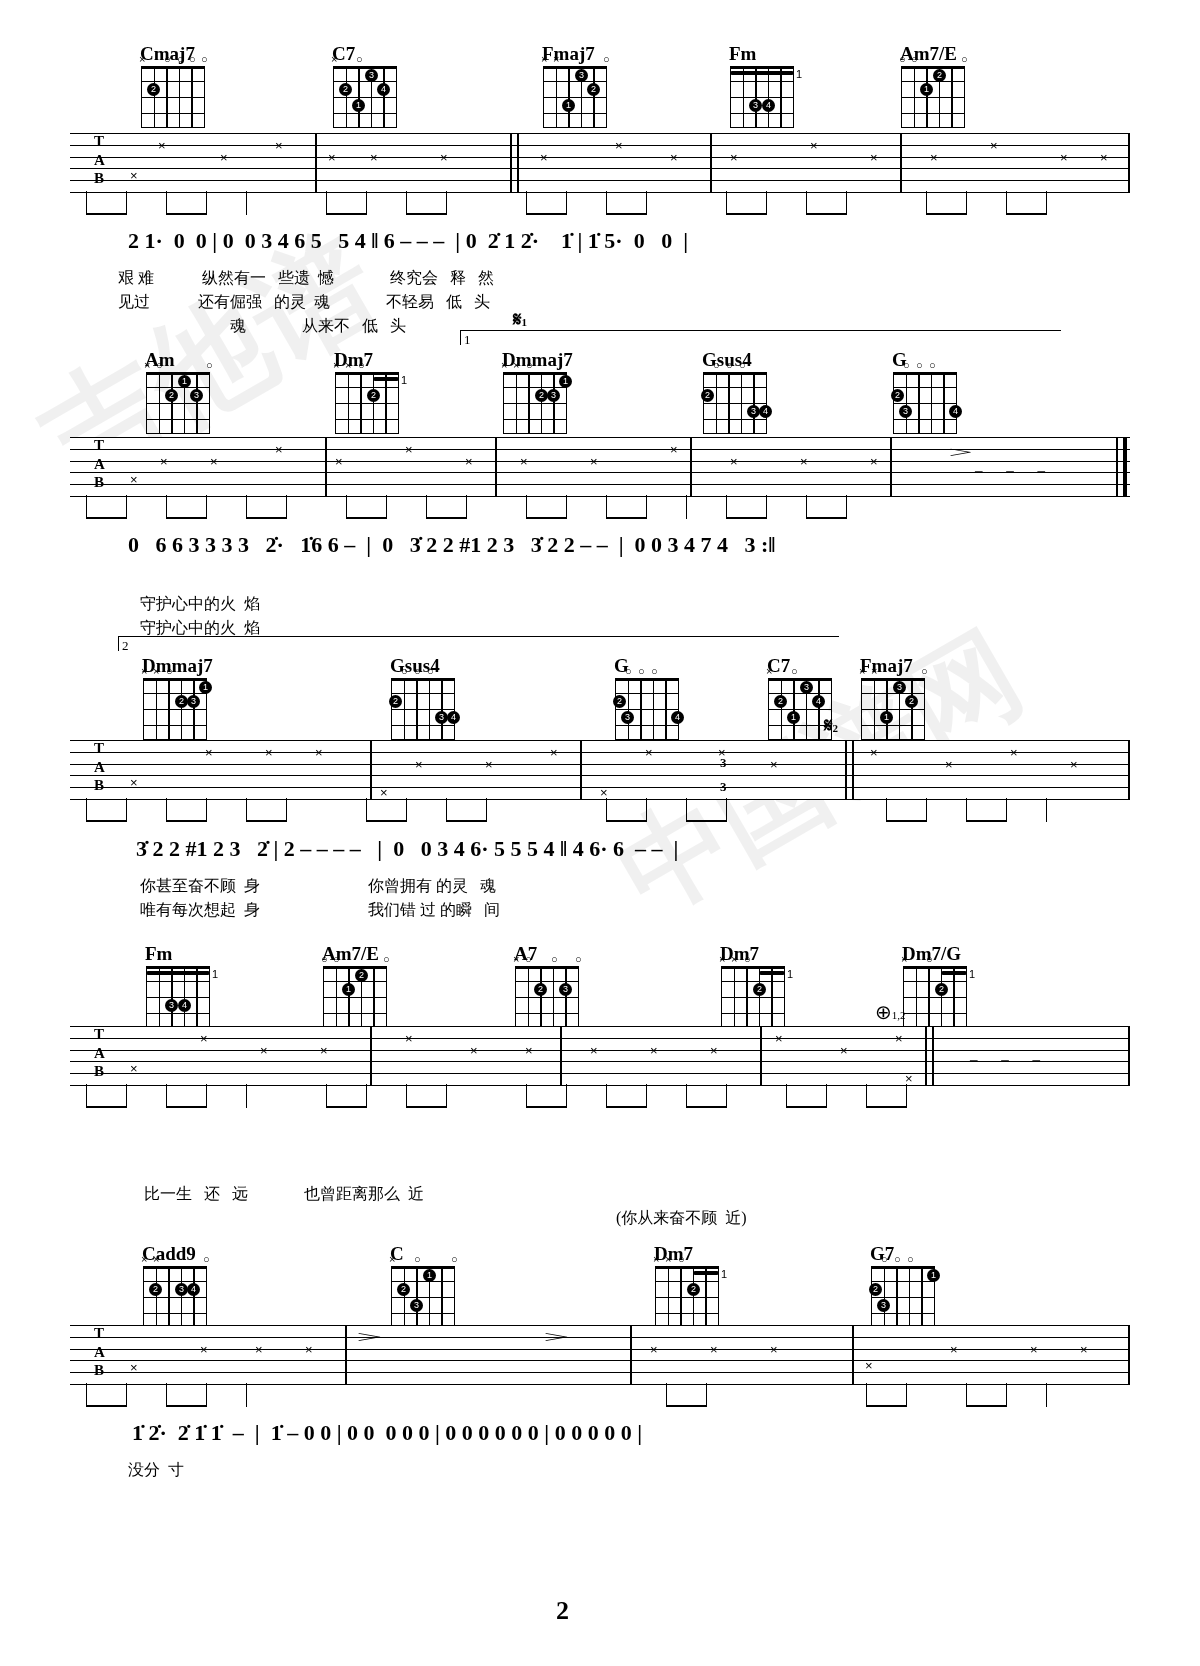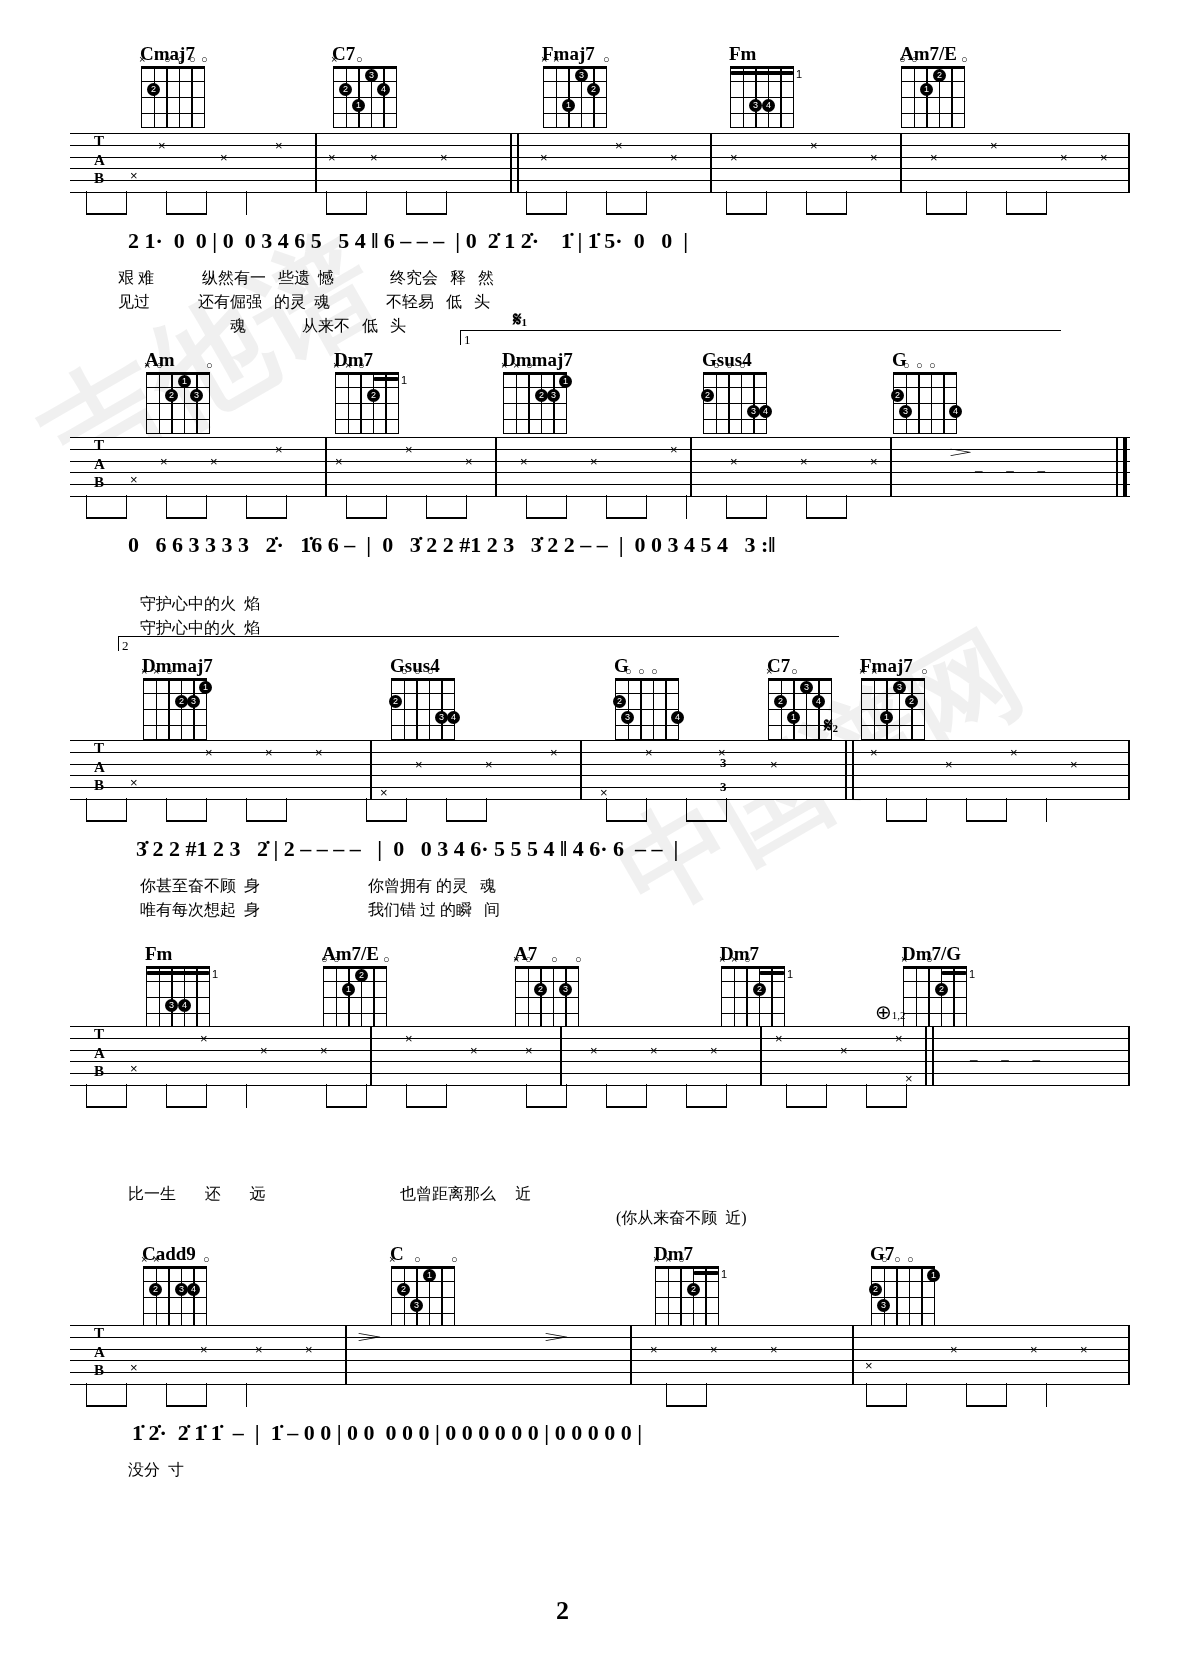--- a/index.html
+++ b/index.html
@@ -407,21 +407,21 @@
     <div class="beam" style="left:6px;top:22px;width:40px;"></div>
       <div class="beam" style="left:86px;top:22px;width:40px;"></div>
       <div class="beam" style="left:166px;top:22px;width:40px;"></div>
     <div class="beam" style="left:266px;top:22px;width:40px;"></div>
       <div class="beam" style="left:346px;top:22px;width:40px;"></div>
     <div class="beam" style="left:446px;top:22px;width:40px;"></div>
       <div class="beam" style="left:526px;top:22px;width:40px;"></div>
     <div class="beam" style="left:646px;top:22px;width:40px;"></div>
       <div class="beam" style="left:726px;top:22px;width:40px;"></div>
   </div>
-  <div class="notes" style="left:128px;top:532px;">0   6 6 3 3 3 3   2̇·   1̇6 6 –  |  0   3̇ 2 2 #1 2 3   3̇ 2 2 – –  |  0 0 3 4 5 4   3 :‖</div>
+  <div class="notes" style="left:128px;top:532px;">0   6 6 3 3 3 3   2̇·   1̇6 6 –  |  0   3̇ 2 2 #1 2 3   3̇ 2 2 – –  |  0 0 3 4 7 4   3 :‖</div>
   <div class="lyr" style="left:140px;top:594px;">守护心中的火  焰</div>
   <div class="lyr" style="left:140px;top:618px;">守护心中的火  焰</div>
 
   <div class="bracket" style="left:118px;top:636px;width:720px;height:14px;"></div>
   <div class="repeatlbl" style="left:122px;top:638px;">2</div>
 
   <div class="chord" style="left:140px;top:656px;">
     <div class="cname">Dmmaj7</div>
     <div class="grid">
       <div class="nut"></div>
@@ -770,21 +770,21 @@
     <div class="beam" style="left:6px;top:22px;width:40px;"></div>
       <div class="beam" style="left:86px;top:22px;width:40px;"></div>
     <div class="beam" style="left:246px;top:22px;width:40px;"></div>
       <div class="beam" style="left:326px;top:22px;width:40px;"></div>
     <div class="beam" style="left:446px;top:22px;width:40px;"></div>
       <div class="beam" style="left:526px;top:22px;width:40px;"></div>
       <div class="beam" style="left:606px;top:22px;width:40px;"></div>
     <div class="beam" style="left:706px;top:22px;width:40px;"></div>
       <div class="beam" style="left:786px;top:22px;width:40px;"></div>
   </div>
-  <div class="lyr" style="left:128px;top:1184px;font-family:Liberation Mono, monospace;">比一生   还   远              也曾距离那么  近</div>
+  <div class="lyr" style="left:144px;top:1184px;">比一生   还   远              也曾距离那么  近</div>
   <div class="lyr" style="left:528px;top:1208px;">                      (你从来奋不顾  近)</div>
 
   <div class="chord" style="left:140px;top:1244px;">
     <div class="cname">Cadd9</div>
     <div class="grid">
       <div class="nut"></div>
       <div class="vline" style="left:0;"></div>
         <div class="vline" style="left:12.6px;"></div>
         <div class="vline" style="left:25.2px;"></div>
         <div class="vline" style="left:37.8px;"></div>

